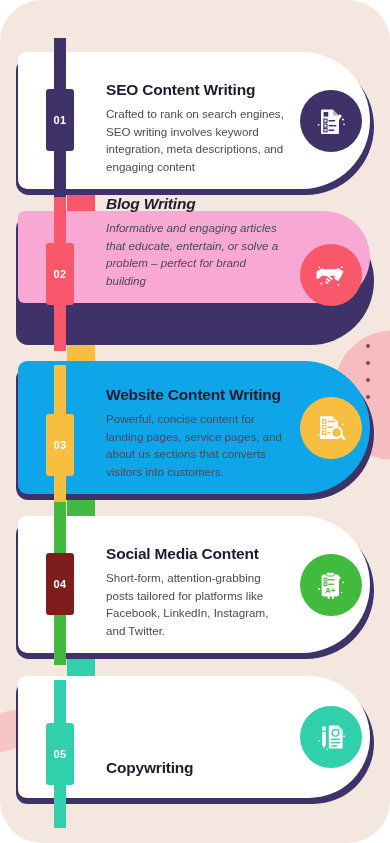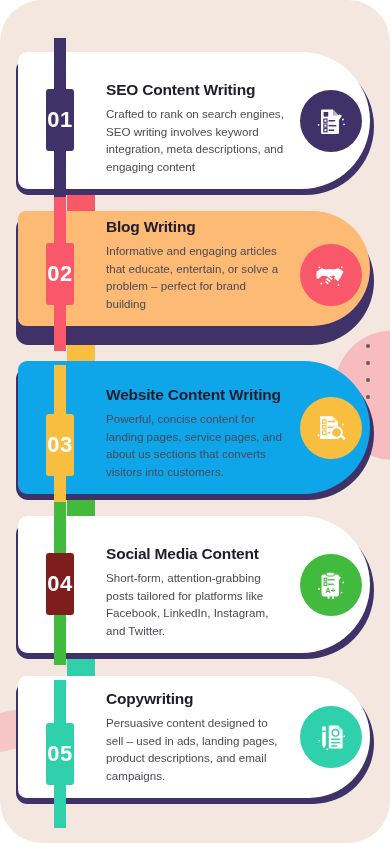--- a/index.html
+++ b/index.html
@@ -104,21 +104,21 @@
     position:absolute;left:8px;top:0;width:12px;
   }
   .badge .block{
     position:absolute;left:0;top:26px;
     width:28px;height:62px;
     border-radius:3px;
     display:flex;align-items:center;justify-content:center;
   }
   .badge .num{
     color:#ffffff;
-    font-size:22px;
+    font-size:11px;
     font-weight:700;
     letter-spacing:.4px;
     line-height:1;
   }
 
   .content{
     margin-left:88px;
     margin-right:86px;
     padding-top:16px;
     padding-bottom:14px;
@@ -206,21 +206,21 @@
             <div class="block" style="background: rgb(62, 50, 105); top: 51px;">
               <span class="num">01</span>
             </div>
           </div>
         </div>
       </div>
       <div class="row" id="row-2" style="top: 211px;">
         <div class="connector" style="top: 122px; height: 44px; background: rgb(248, 190, 64);"></div>
         <div class="card-wrap">
           <div class="shadow" style="height: 128px; background: rgb(62, 50, 105);"></div>
-          <div class="card" style="height: 115px; background: #fdba74;">
+          <div class="card" style="height: 92px; background: #f9a8d4; font-style: italic;">
             <div class="content">
               <h3 class="title" style="color: rgb(32, 28, 46);">Blog Writing</h3>
               <p class="desc" style="color: rgb(74, 74, 87);">Informative and engaging articles that educate, entertain, or solve a problem – perfect for brand building</p>
             </div>
           </div>
           <div class="icon-circle" style="background: rgb(249, 88, 106); top: 33px;">
     <svg width="34" height="34" viewBox="0 0 34 34" aria-hidden="true">
       <path fill="#fff" d="M2.6 13.6l5-3.4 4.2 1.3 4.1-.6 4 .7 4.6-1.4 5 3.4-3.4 7-2 .3-4.4-3.3-5.8 1-5.4-1-3.9 3.2-2.1-.2z"></path>
       <path fill="#fff" d="M13.4 18.6l4.1 3.4 1.4-1.2-4-3.4z"></path>
       <path fill="#fff" d="M11.9 21.3l3.6 3 1.3-1.2-3.6-3z"></path>
@@ -310,21 +310,20 @@
             </div>
           </div>
         </div>
       </div>
       <div class="row" id="row-5" style="top: 676px;">
         <div class="card-wrap">
           <div class="shadow" style="height: 122px; background: rgb(62, 50, 105);"></div>
           <div class="card" style="height: 122px; background: rgb(255, 255, 255);">
             <div class="content">
               <h3 class="title" style="color: rgb(32, 28, 46);">Copywriting</h3>
-              <p class="desc" style="color: rgb(74, 74, 87);">Persuasive content designed to sell – used in ads, landing pages, product descriptions, and email campaigns.</p>
             </div>
           </div>
           <div class="icon-circle" style="background: rgb(49, 208, 172); top: 30px;">
     <svg width="34" height="34" viewBox="0 0 34 34" aria-hidden="true">
       <path fill="#fff" d="M14.8 5.6h9.6l4.2 4.2v18.6H14.8z"></path>
       <path fill="#31d0ac" d="M24.4 5.6l4.2 4.2h-4.2z" opacity=".4"></path>
       <circle cx="21.5" cy="12.8" r="3.3" fill="none" stroke="#31d0ac" stroke-width="1.4"></circle>
       <rect x="17.2" y="18.6" width="9" height="1.5" fill="#31d0ac"></rect>
       <rect x="17.2" y="21.9" width="9" height="1.5" fill="#31d0ac"></rect>
       <rect x="17.2" y="25.2" width="6" height="1.5" fill="#31d0ac"></rect>

